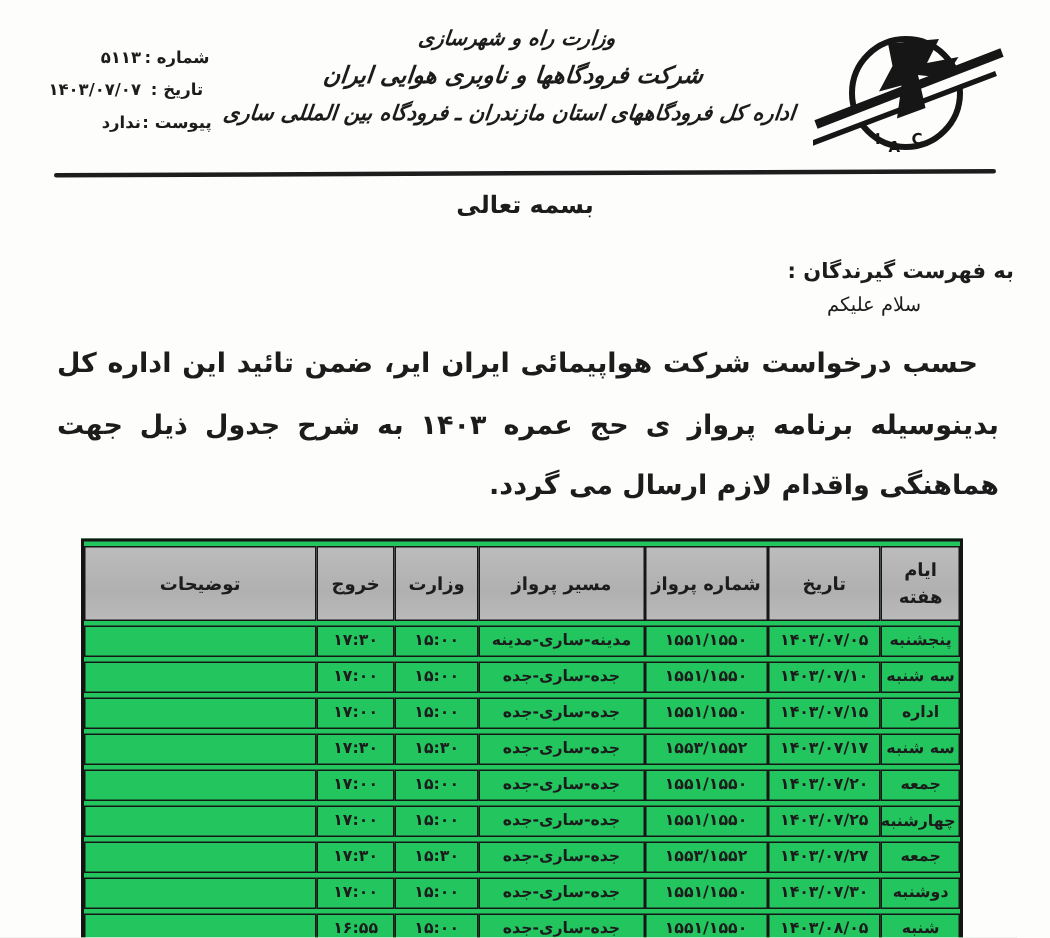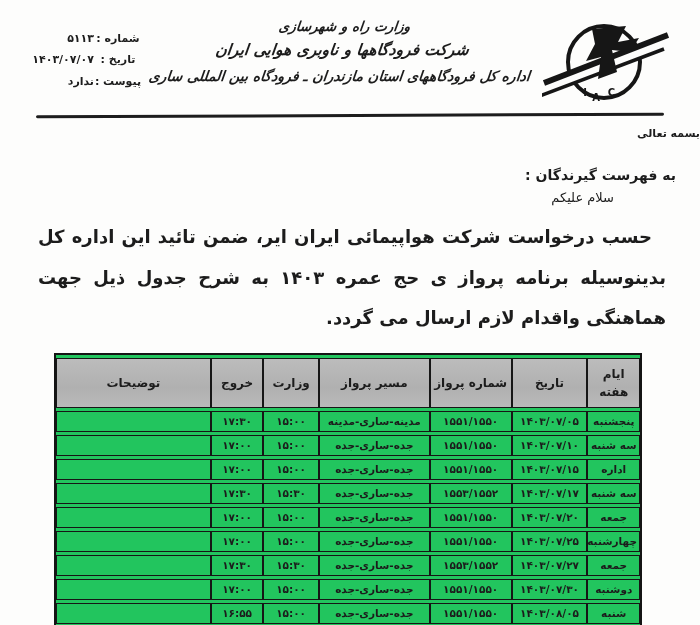--- a/index.html
+++ b/index.html
@@ -46,22 +46,23 @@
   
   .rule {
     margin: 6px 36px 0 36px;
     height: 3px;
     background: #1d1d1d;
     transform: rotate(-0.25deg);
     border-radius: 2px;
   }
   
   .basmala {
-    font-weight: 700;
-    font-size: 11px;
+    text-align: center;
+    font-weight: 700;
+    font-size: 16px;
     margin-top: 10px;
   }
   .recipients {
     font-weight: 700;
     font-size: 14px;
     padding-right: 24px;
     margin-top: 27px;
   }
   .salutation {
     font-weight: 400;

